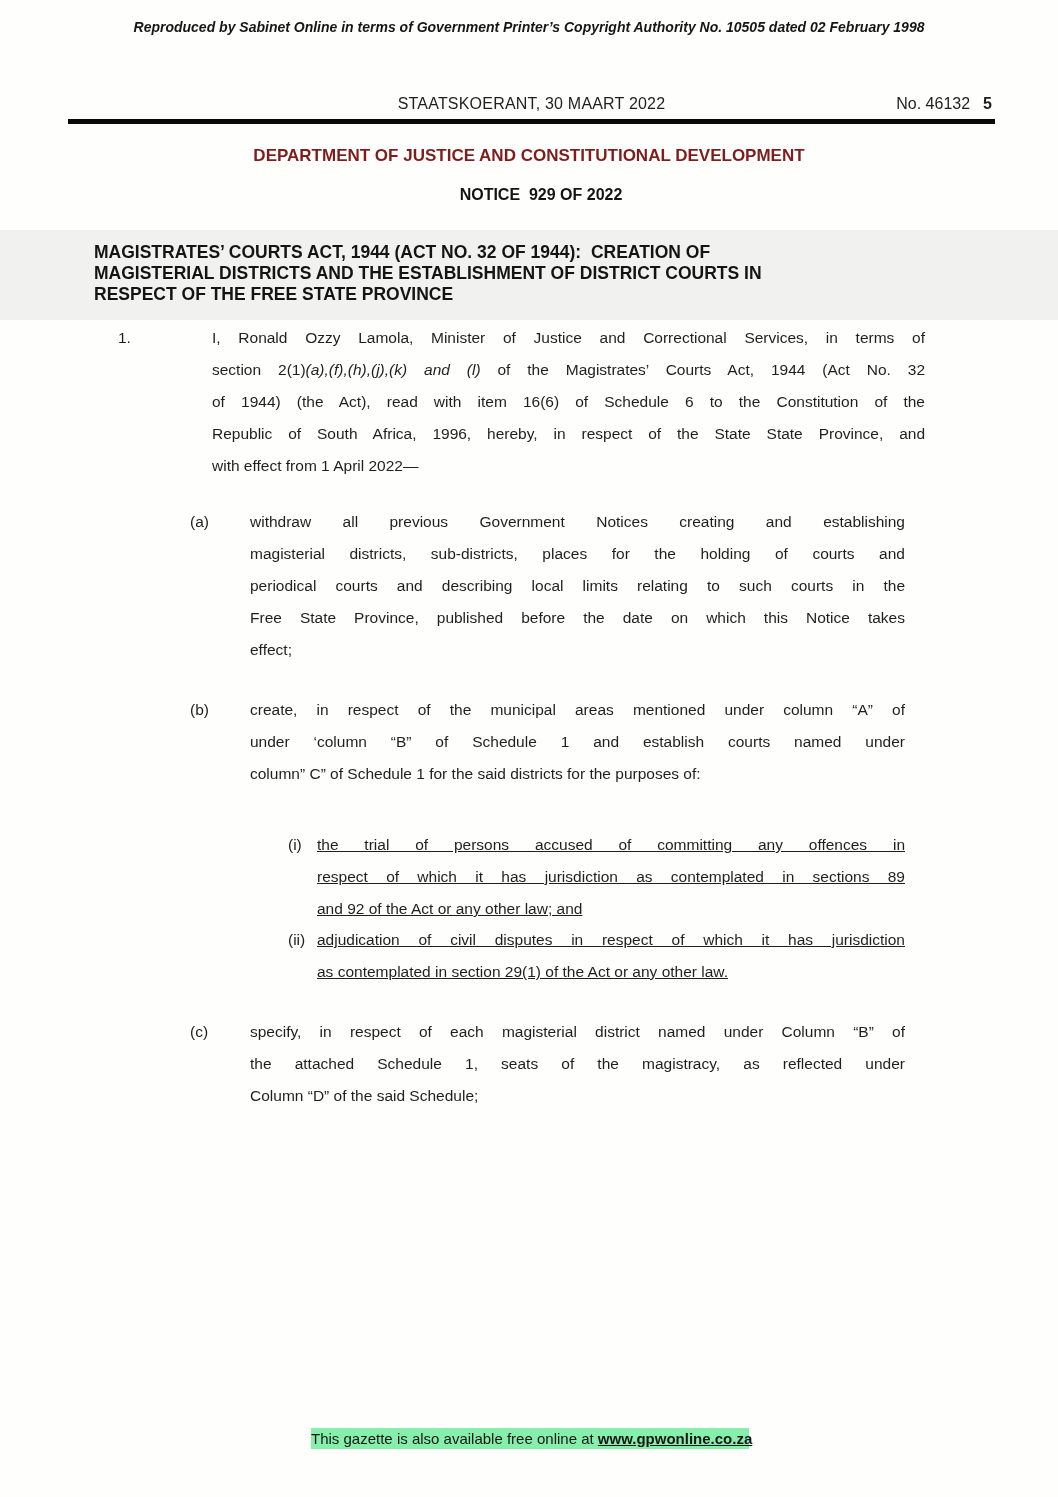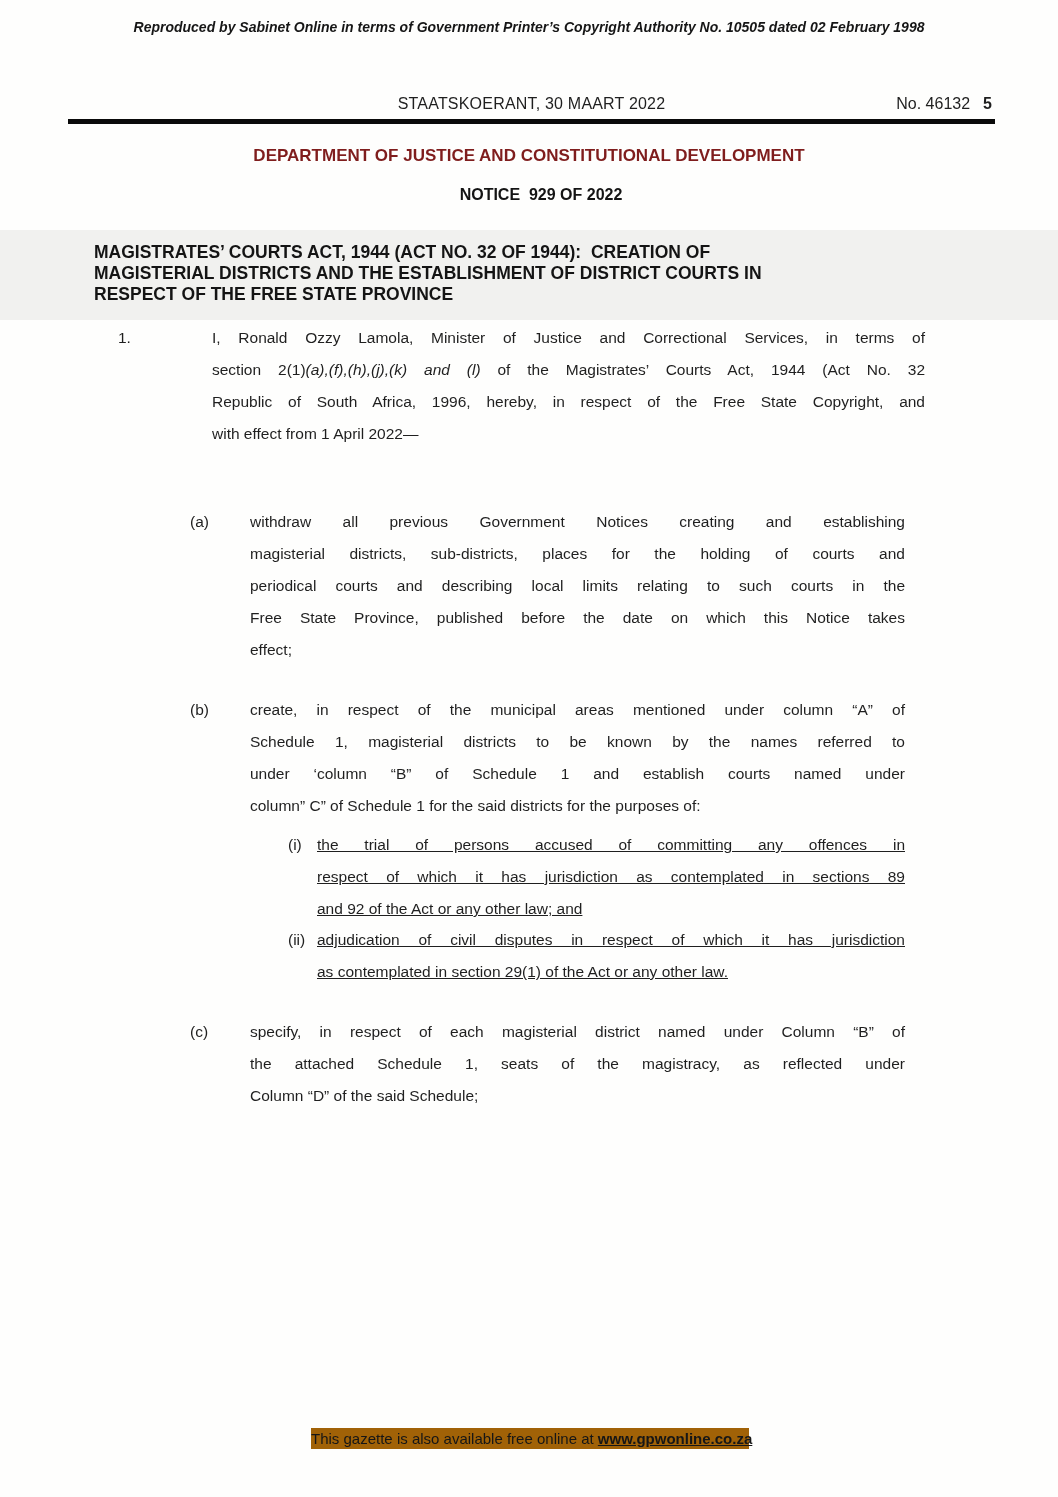--- a/index.html
+++ b/index.html
@@ -37,21 +37,21 @@
   .ptext  { position:absolute; left:192px; top:0; width:713px;margin-left:20px; }
   .clabel { position:absolute; left:190px; top:0; line-height:32px; }
   .ctext  { position:absolute; left:250px; top:0; width:655px; }
   .slabel { position:absolute; left:288px; top:0; line-height:32px; }
   .stext  { position:absolute; left:317px; top:0; width:588px;text-decoration:underline; }
   .jl { text-align:justify; text-align-last:justify; line-height:32px; }
   .jl-last { text-align-last:left; }
   .it { font-style:italic; }
   .footer-bar {
     position:absolute; top:1428px; left:311px; width:438px; height:21px;
-    background:#a16207; text-align:center; font-size:15px; line-height:21px;
+    background:#86efac; text-align:center; font-size:15px; line-height:21px;
     white-space:nowrap; color:#161616;
   }
   .footer-link { font-weight:bold; text-decoration:underline; color:#161616; }
 </style>
 </head>
 <body>
 
 <div class="page">
 
   <div class="copyright">Reproduced by Sabinet Online in terms of Government Printer’s Copyright Authority No. 10505 dated 02 February 1998</div>
@@ -75,41 +75,41 @@
     <div>MAGISTRATES’ COURTS ACT, 1944 (ACT NO. 32 OF 1944):&nbsp; CREATION OF</div>
     <div>MAGISTERIAL DISTRICTS AND THE ESTABLISHMENT OF DISTRICT COURTS IN</div>
     <div>RESPECT OF THE FREE STATE PROVINCE</div>
   </div>
 
   <div class="block" style="top:322px">
     <div class="num">1.</div>
     <div class="ptext">
       <div class="jl">I, Ronald Ozzy Lamola, Minister of Justice and Correctional Services, in terms of</div>
       <div class="jl"><span>section 2(1)</span><span class="it">(a),(f),(h),(j),(k) and (l)</span><span> of the Magistrates’ Courts Act, 1944 (Act No. 32</span></div>
-      <div class="jl">Republic of South Africa, 1996, hereby, in respect of the Free State Copyright, and</div>
+      <div class="jl">of 1944) (the Act), read with item 16(6) of Schedule 6 to the Constitution of the</div>
+      <div class="jl">Republic of South Africa, 1996, hereby, in respect of the State State Province, and</div>
       <div class="jl jl-last">with effect from 1 April 2022—</div>
     </div>
   </div>
 
   <div class="block" style="top:506px">
     <div class="clabel">(a)</div>
     <div class="ctext">
       <div class="jl">withdraw all previous Government Notices creating and establishing</div>
       <div class="jl">magisterial districts, sub-districts, places for the holding of courts and</div>
       <div class="jl">periodical courts and describing local limits relating to such courts in the</div>
       <div class="jl">Free State Province, published before the date on which this Notice takes</div>
       <div class="jl jl-last">effect;</div>
     </div>
   </div>
 
   <div class="block" style="top:694px">
     <div class="clabel">(b)</div>
     <div class="ctext">
       <div class="jl">create, in respect of the municipal areas mentioned under column “A” of</div>
-      <div class="jl">Schedule 1, magisterial districts to be known by the names referred to</div>
       <div class="jl">under ‘column “B” of Schedule 1 and establish courts named under</div>
       <div class="jl jl-last">column” C” of Schedule 1 for the said districts for the purposes of:</div>
     </div>
   </div>
 
   <div class="block" style="top:829px">
     <div class="slabel">(i)</div>
     <div class="stext">
       <div class="jl">the trial of persons accused of committing any offences in</div>
       <div class="jl">respect of which it has jurisdiction as contemplated in sections 89</div>

